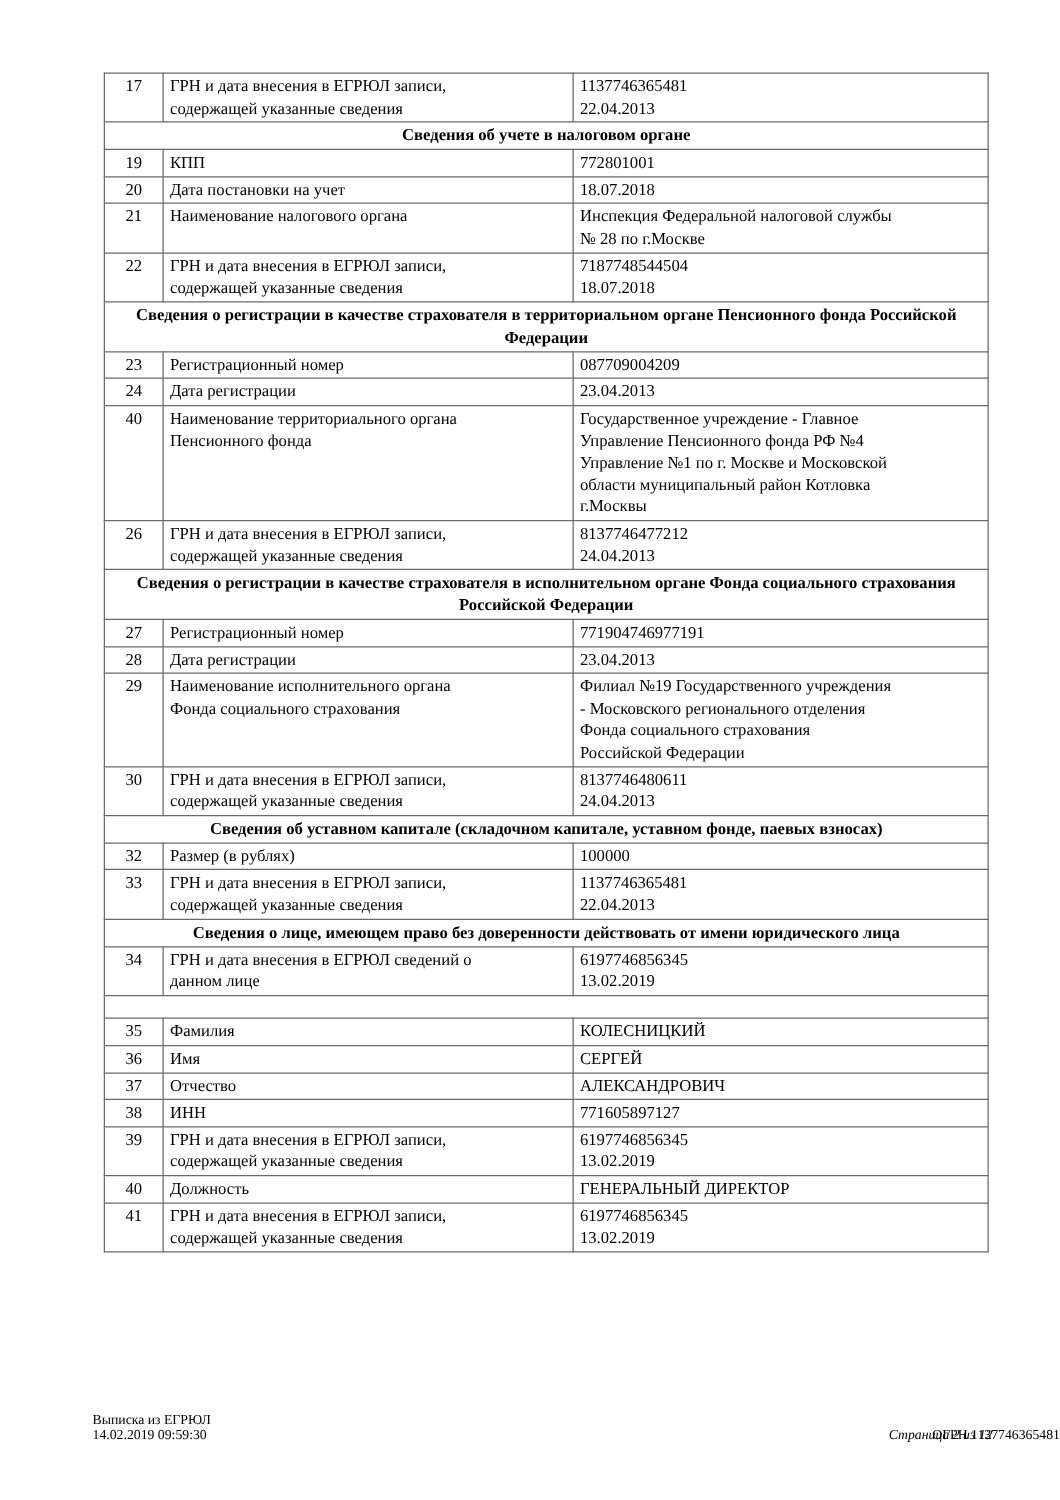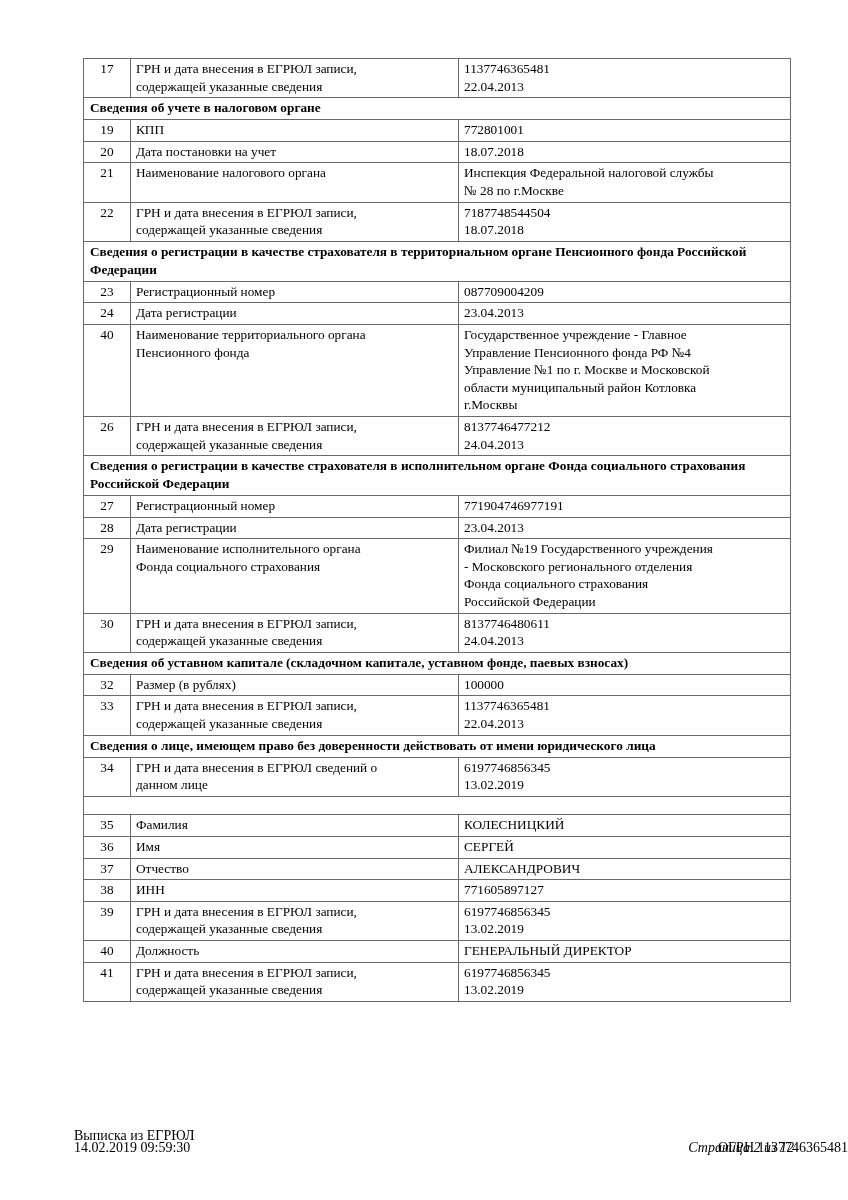--- a/index.html
+++ b/index.html
@@ -44,41 +44,41 @@
 
   td.cell-num {
     text-align: center;
     padding-left: 0;
     padding-right: 0;
   }
   td.cell-name { }
   td.cell-val  { }
 
   td.section-header {
-    text-align: left;
+    text-align: center;
     font-weight: bold;
     padding: 1px 6px 2px 6px;
     line-height: 18px;
   }
   td.spacer-cell {
     height: 16px;
     border-left: 1px solid #6a6a6a;
     border-right: 1px solid #6a6a6a;
     border-top: 1px solid #6a6a6a;
     border-bottom: 1px solid #6a6a6a;
   }
   tr.spacer-row td { padding: 0; }
 
   .footer {
     position: absolute;
     left: 0;
     top: 1130px;
     width: 848px;
     height: 40px;
-    font-size: 14px;
+    font-size: 11px;
     line-height: 12.2px;
     font-family: "Liberation Serif", "DejaVu Serif", serif;
   }
   .footer-left {
     position: absolute;
     left: 74px;
     top: 0;
     text-align: left;
     white-space: pre-line;
   }

